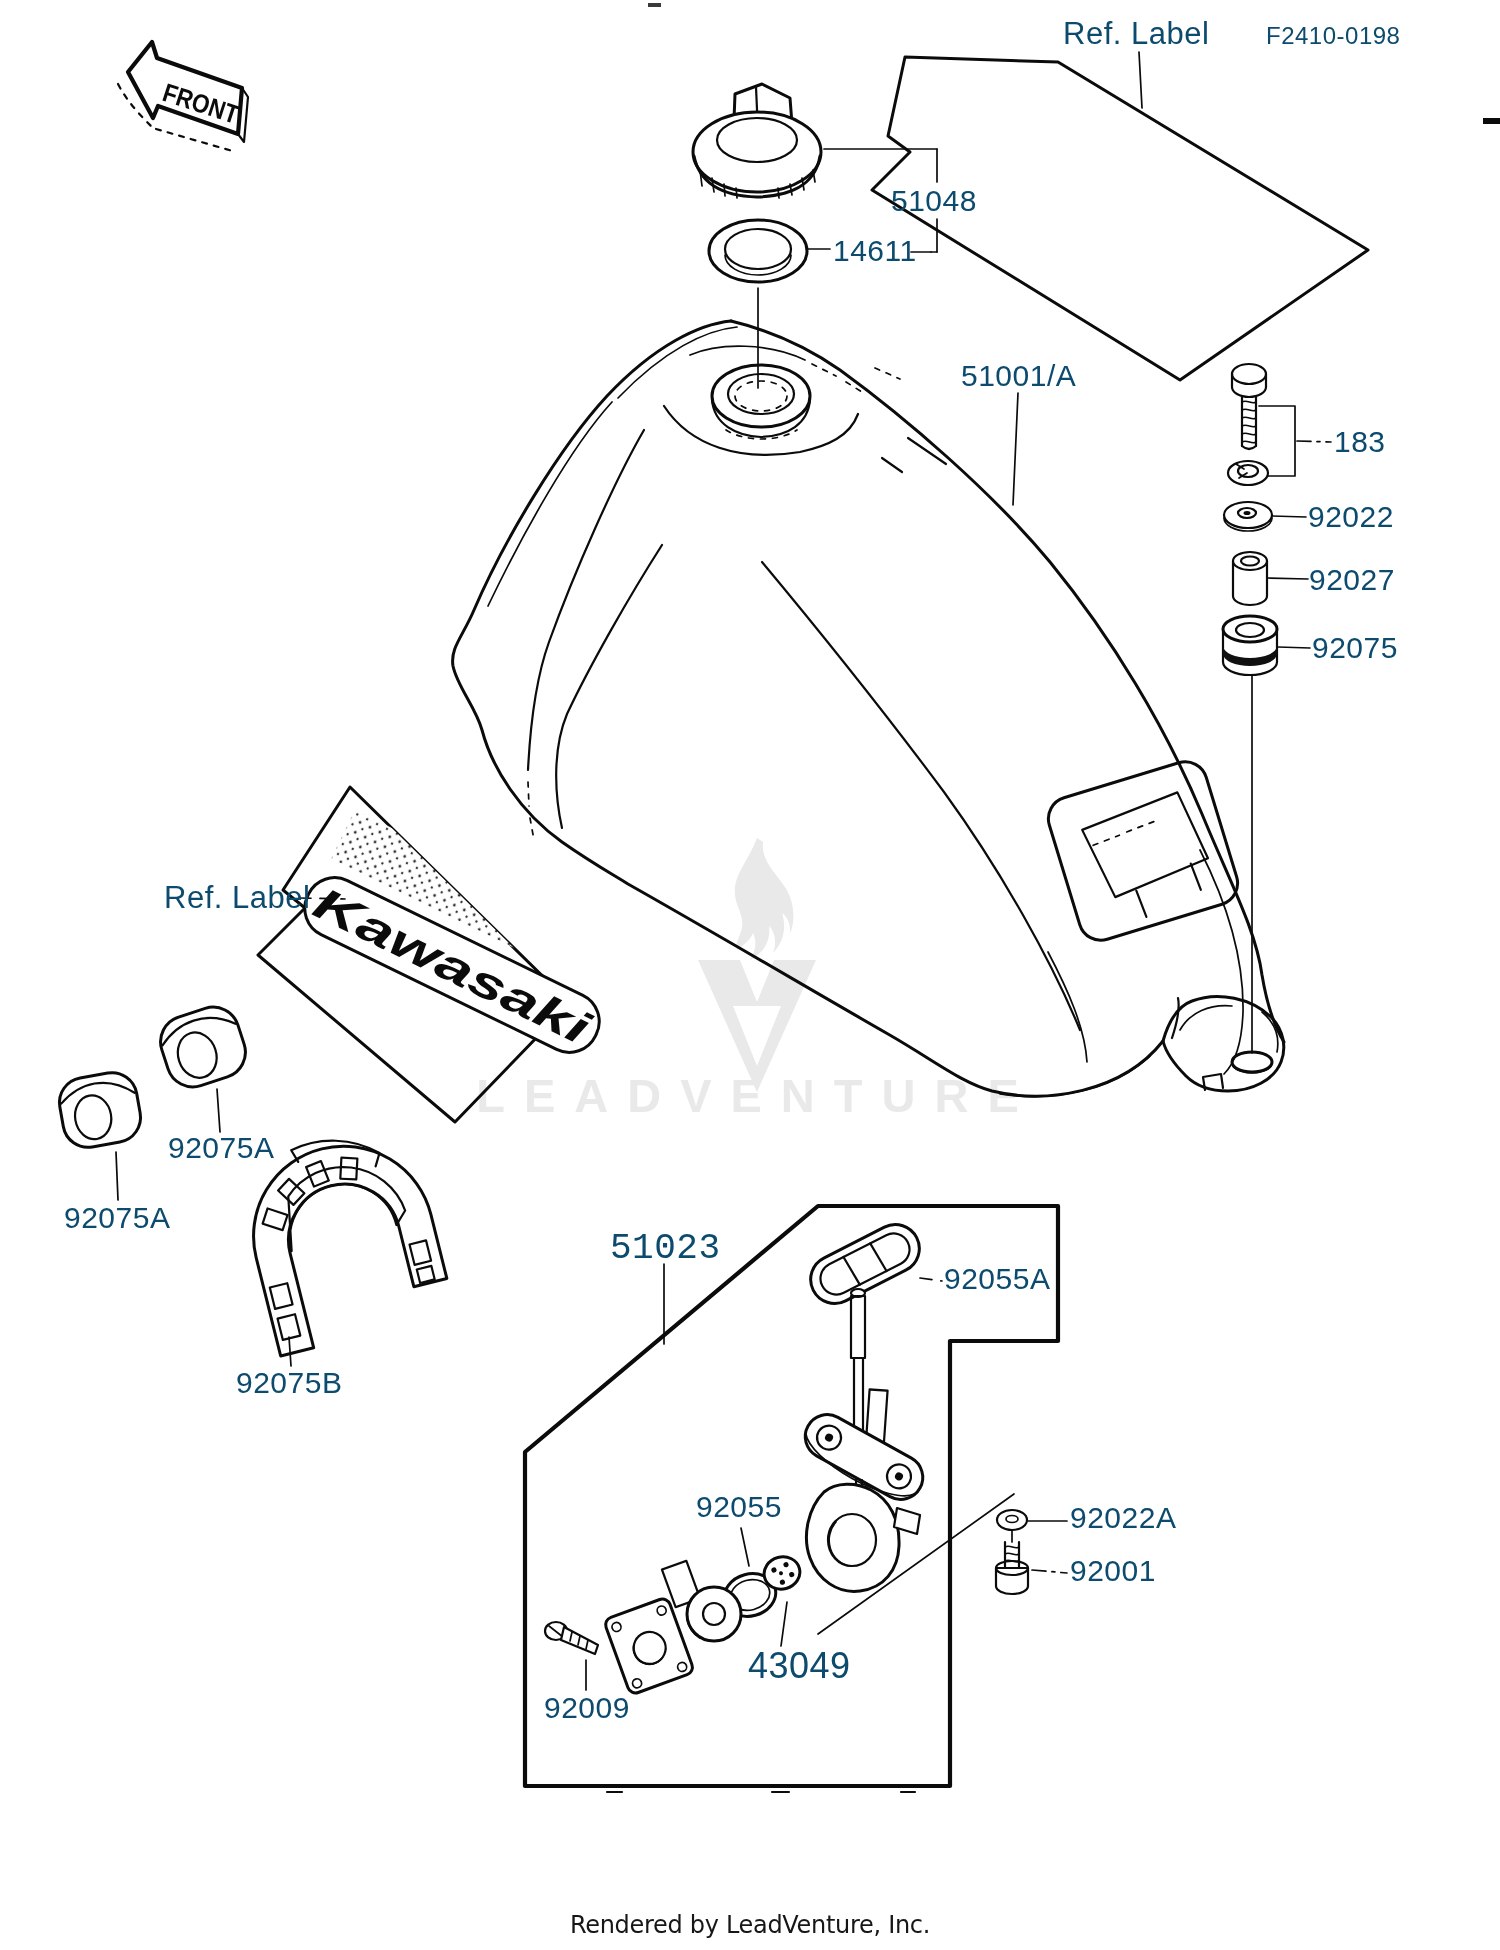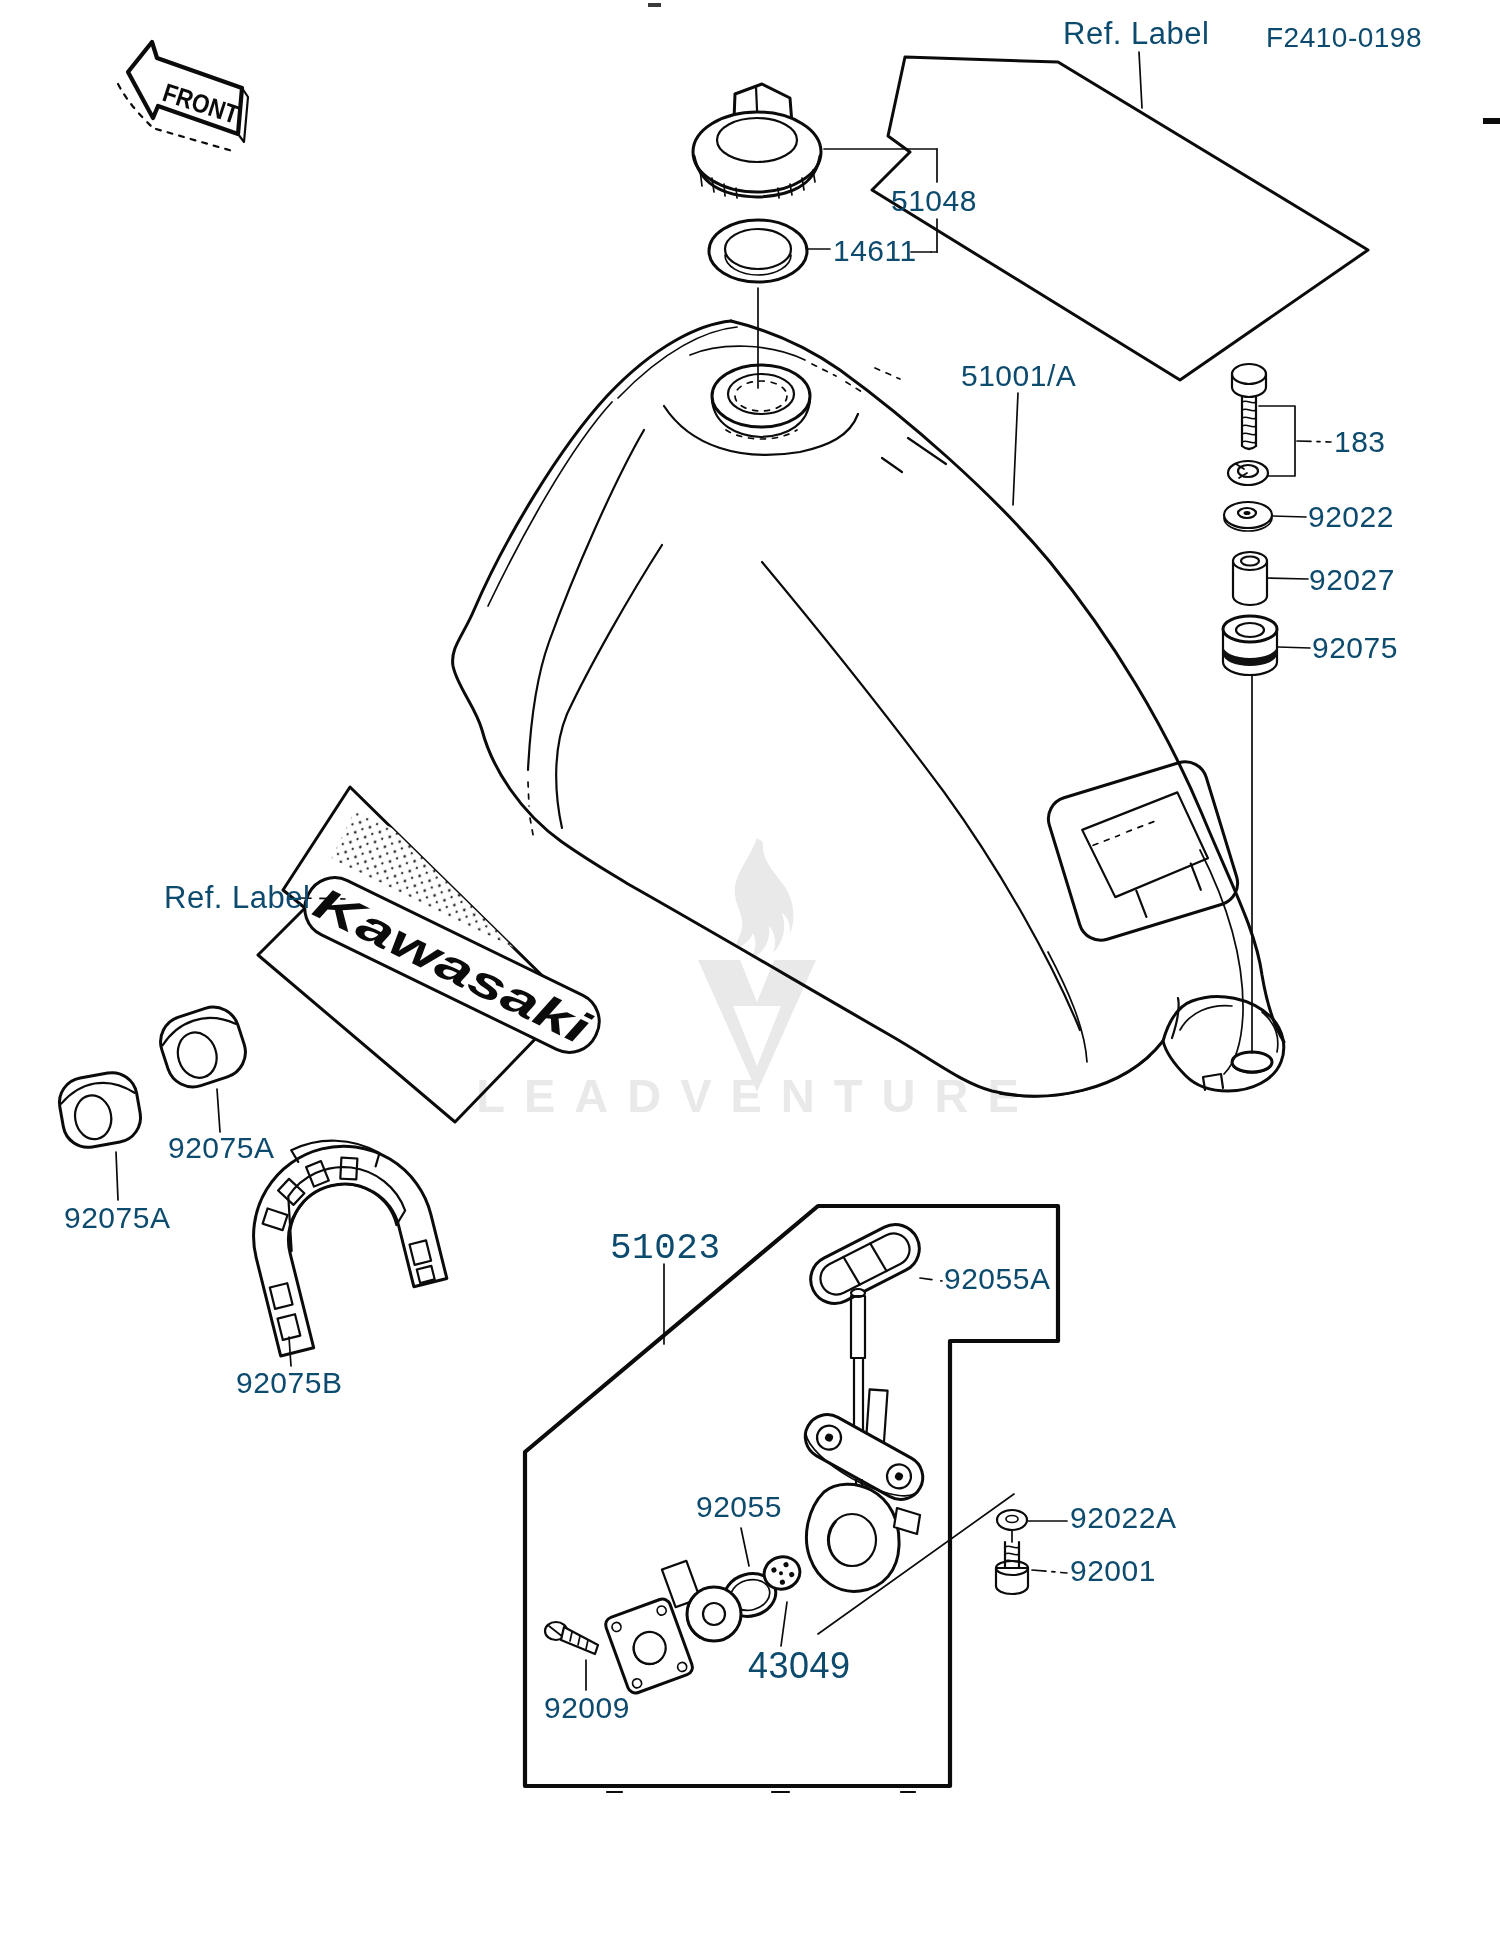--- a/index.html
+++ b/index.html
@@ -362,35 +362,36 @@
         M 1005,1561 C 1010,1558 1015,1564 1019,1561"></path>
       <path class="s2 fw" d="M 996,1568 L 1028,1568 L 1028,1586 A 16 8 0 0 1 996,1586 Z"></path>
       <ellipse class="s2" cx="1012" cy="1568" rx="16" ry="7"></ellipse>
       <line class="s15 dashdot" x1="1032" y1="1570" x2="1067" y2="1573"></line>
     </g>
   </g>
 </svg>
 
 <div>
       <div class="callout" style="left: 1063px; top: 18px; font-size: 31px;">Ref. Label</div>
-      <div class="callout" style="left: 1266px; top: 24px; font-size: 28px;">F2410-0198</div>
+      <div class="callout" style="left: 1266px; top: 24px; font-size: 24px;">F2410-0198</div>
       <div class="callout" style="left: 891px; top: 186px; font-size: 30px;">51048</div>
       <div class="callout" style="left: 833px; top: 236px; font-size: 30px;">14611</div>
       <div class="callout" style="left: 961px; top: 361px; font-size: 30px;">51001/A</div>
       <div class="callout" style="left: 1334px; top: 427px; font-size: 30px;">183</div>
       <div class="callout" style="left: 1308px; top: 502px; font-size: 30px;">92022</div>
       <div class="callout" style="left: 1309px; top: 565px; font-size: 30px;">92027</div>
       <div class="callout" style="left: 1312px; top: 633px; font-size: 30px;">92075</div>
       <div class="callout" style="left: 164px; top: 882px; font-size: 31px;">Ref. Label</div>
       <div class="callout" style="left: 168px; top: 1133px; font-size: 30px;">92075A</div>
       <div class="callout" style="left: 64px; top: 1203px; font-size: 30px;">92075A</div>
       <div class="callout" style="left: 236px; top: 1368px; font-size: 30px;">92075B</div>
       <div class="callout" style="left: 610px; top: 1231px; font-size: 36px; font-family: Liberation Mono, monospace;">51023</div>
       <div class="callout" style="left: 944px; top: 1264px; font-size: 30px;">92055A</div>
       <div class="callout" style="left: 696px; top: 1492px; font-size: 30px;">92055</div>
       <div class="callout" style="left: 748px; top: 1648px; font-size: 36px;">43049</div>
       <div class="callout" style="left: 544px; top: 1693px; font-size: 30px;">92009</div>
       <div class="callout" style="left: 1070px; top: 1503px; font-size: 30px;">92022A</div>
       <div class="callout" style="left: 1070px; top: 1556px; font-size: 30px;">92001</div>
     </div>
 
+<div class="footer">Rendered by LeadVenture, Inc.</div>
 
 </div>
 
 </body></html>

